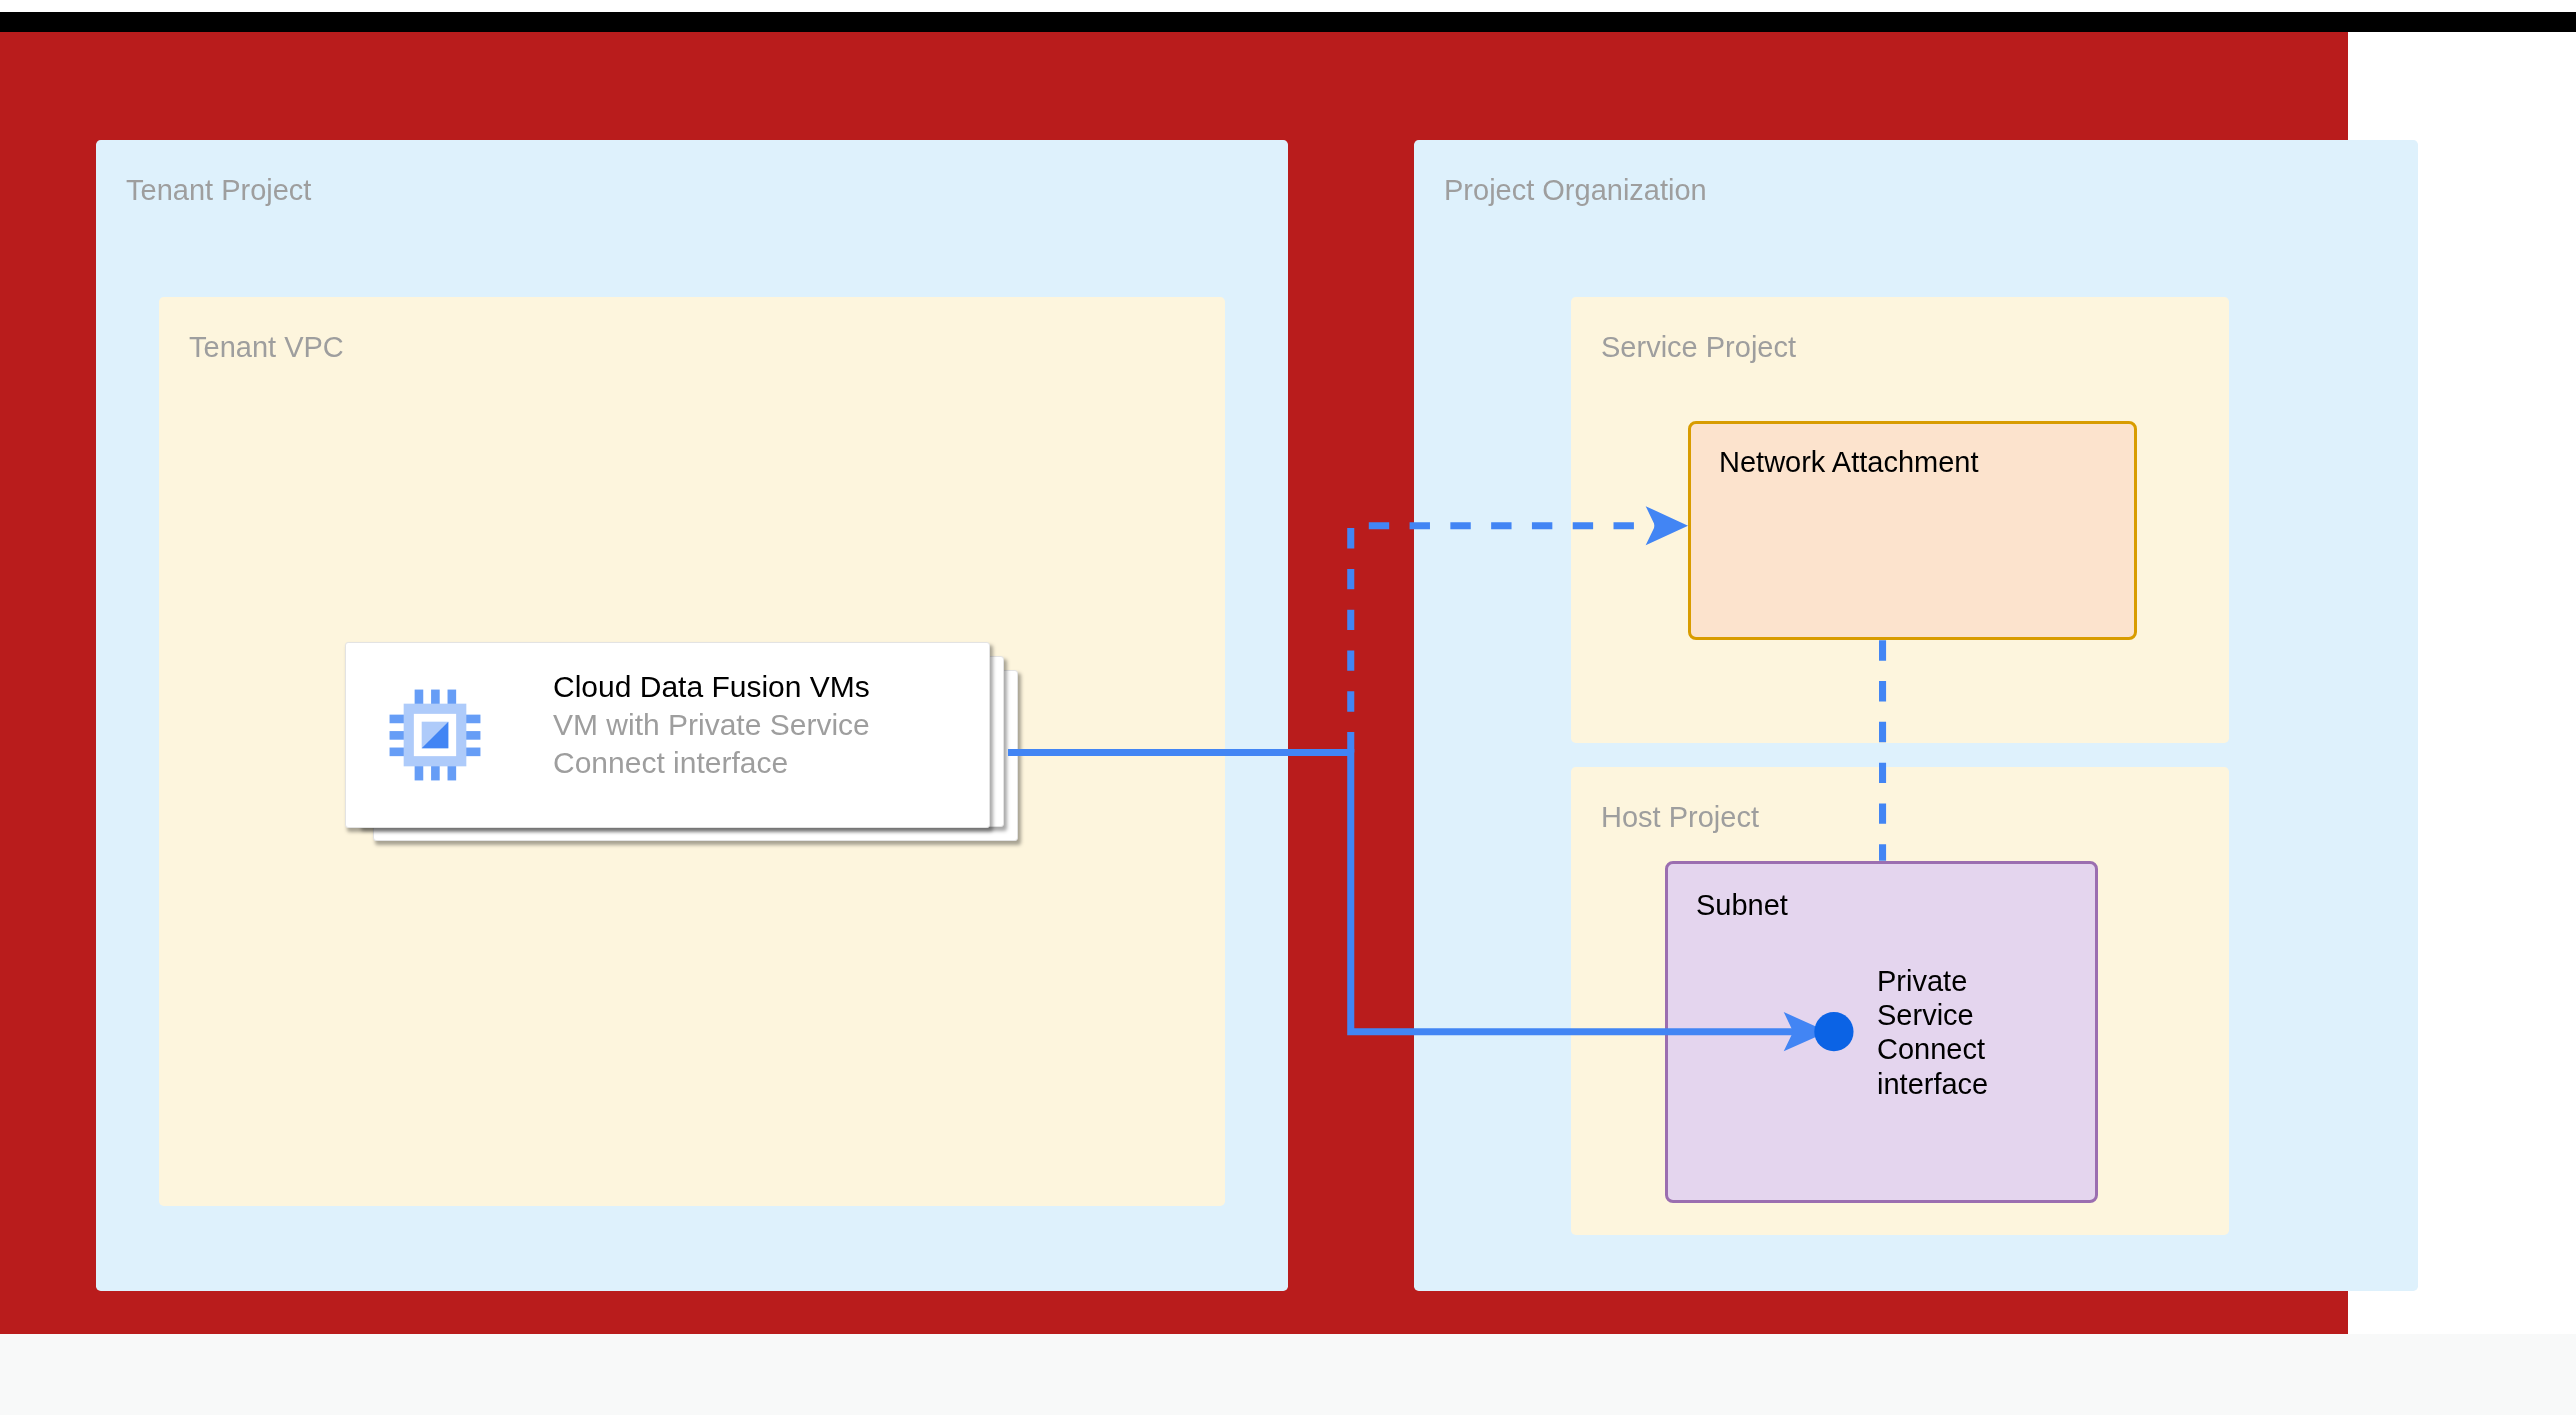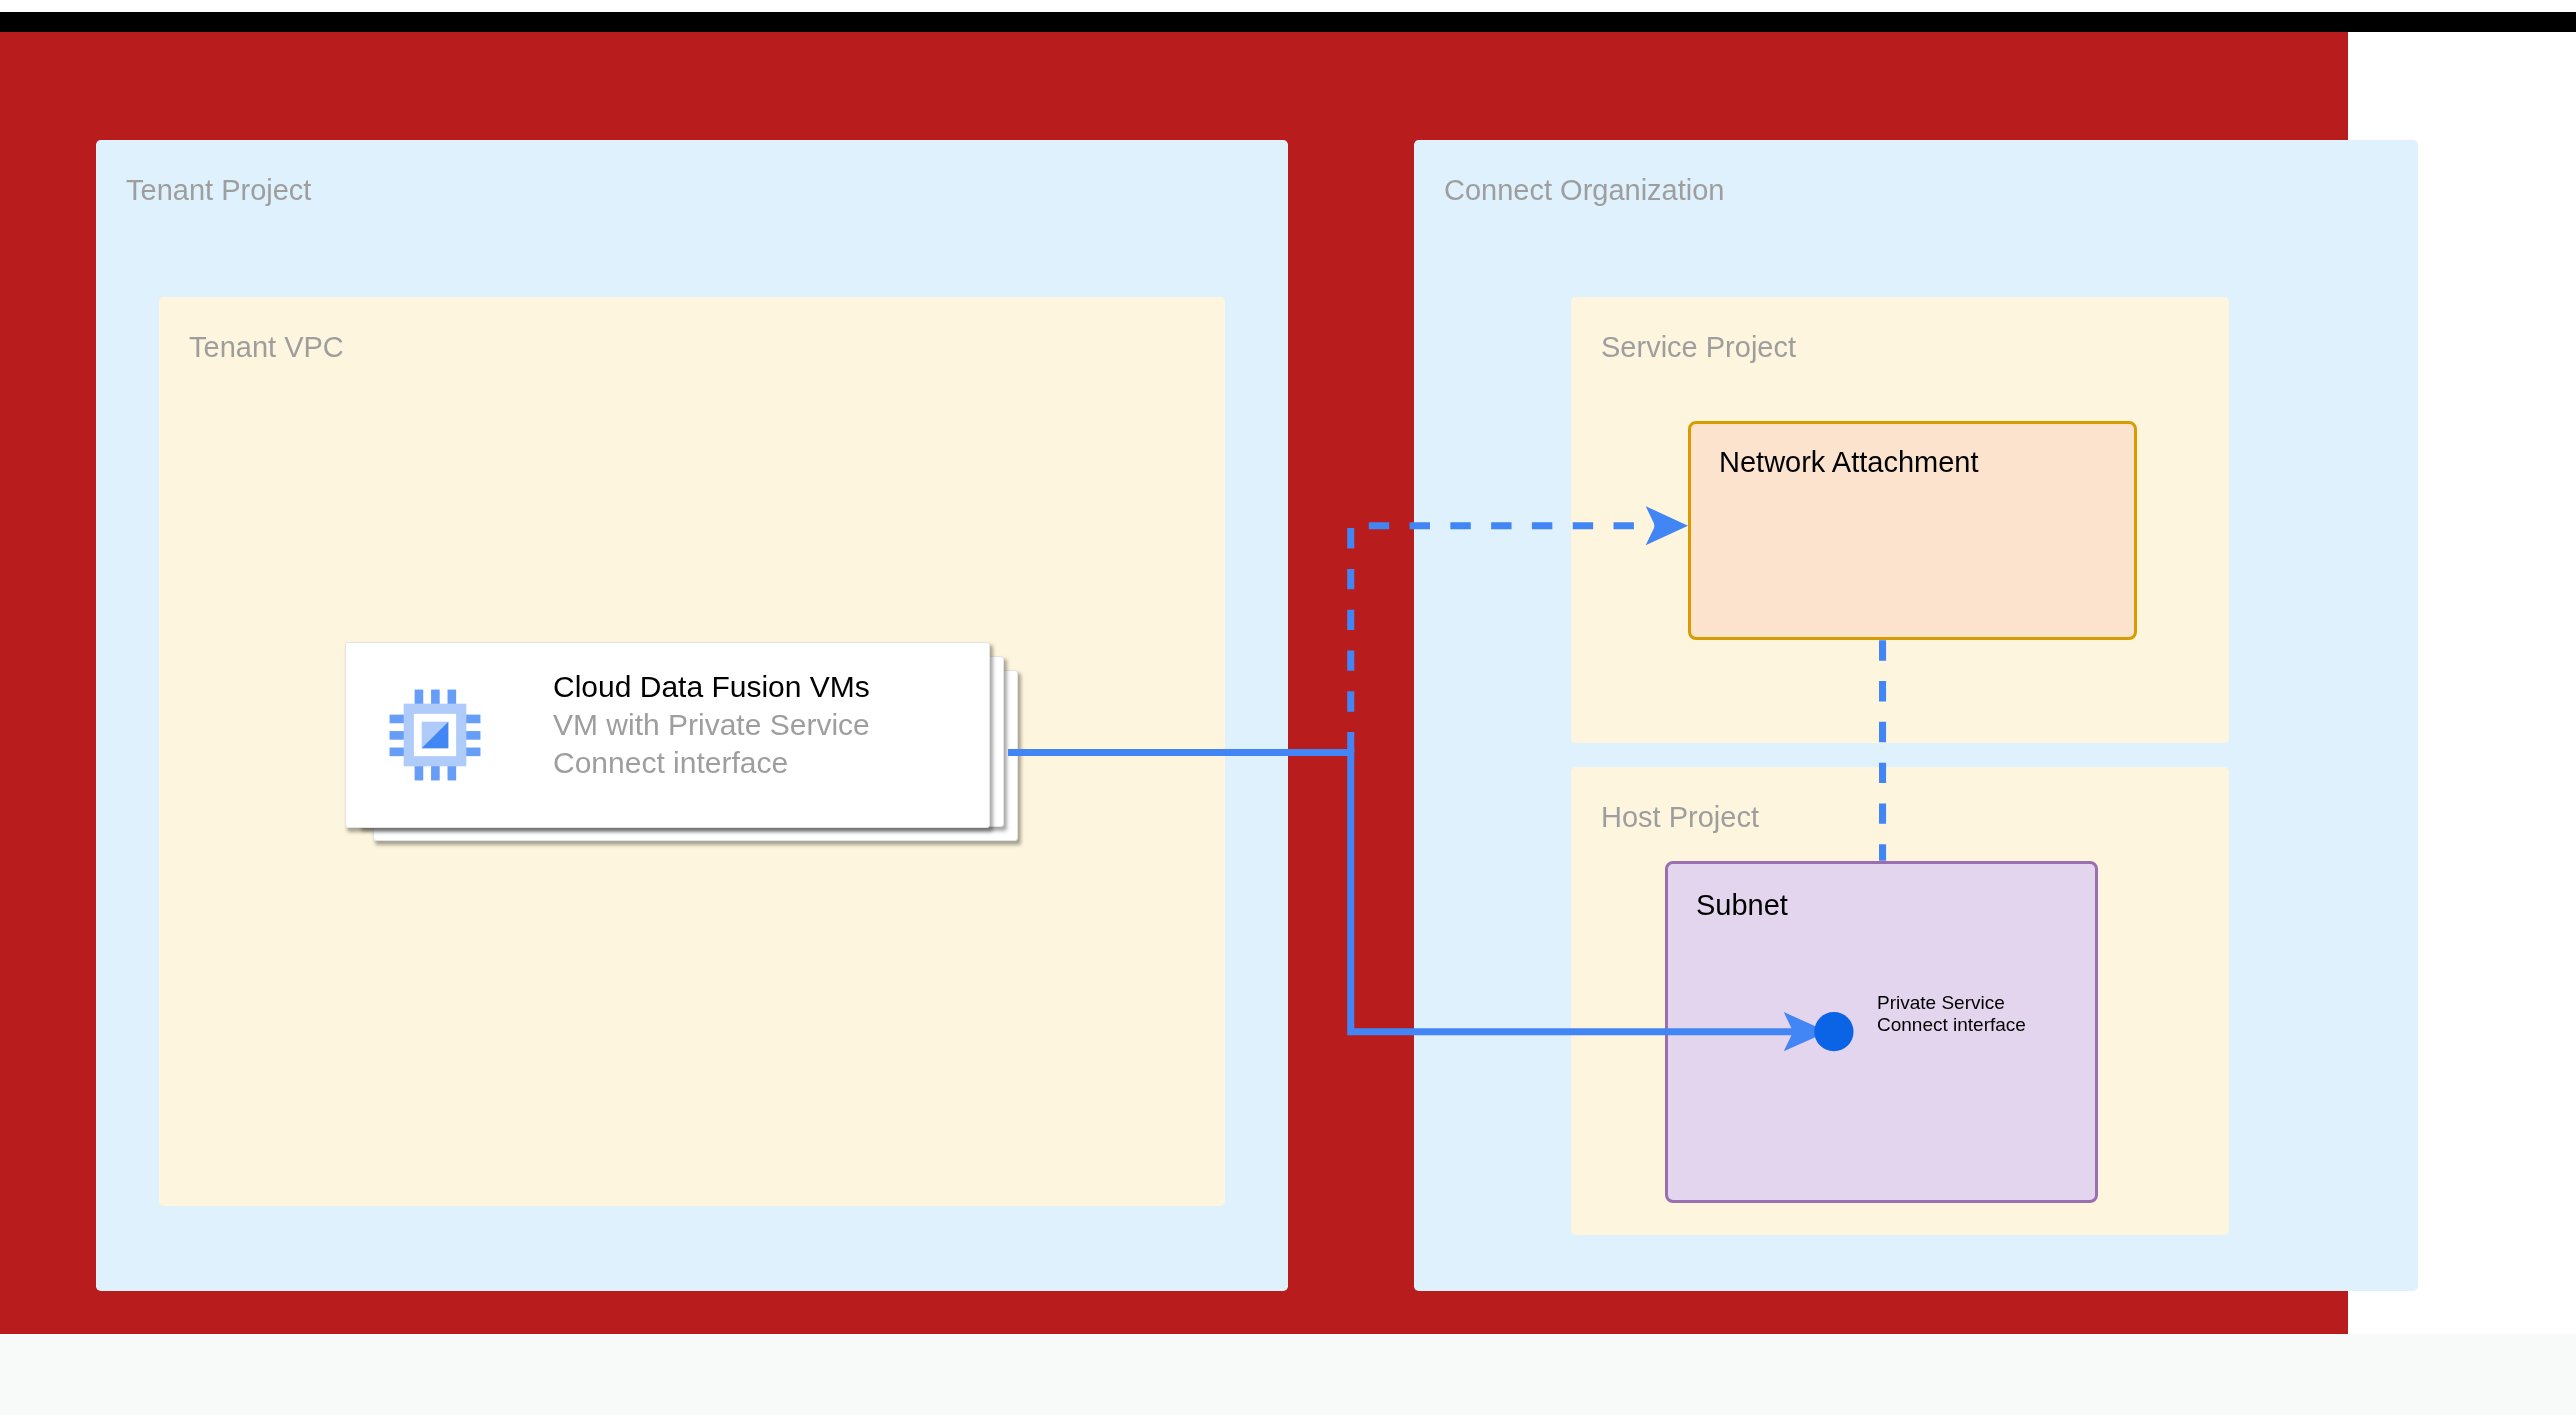--- a/index.html
+++ b/index.html
@@ -71,24 +71,23 @@
   .box-title {
     position: absolute;
     color: #000000;
     font-size: 29px;
     line-height: 1.12;
     white-space: nowrap;
   }
   .box-text-multi {
     position: absolute;
     color: #000000;
-    font-size: 19px;
+    font-size: 29px;
     line-height: 1.18;
     width: 149px;
-    margin-top: 28px;
   }
 
   
   .card-stack {
     position: absolute;
     left: 345px;
     top: 630px;
   }
   .card-shadow {
     position: absolute;
@@ -157,21 +156,21 @@
 
   <div class="group group-blue" style="left:96px; top:128px; width:1192px; height:1151px;">
     <div class="group-label" style="left:30px; top:35px;">Tenant Project</div>
   </div>
 
   <div class="group group-cream" style="left:159px; top:285px; width:1066px; height:909px;">
     <div class="group-label" style="left:30px; top:35px;">Tenant VPC</div>
   </div>
 
   <div class="group group-blue" style="left:1414px; top:128px; width:1004px; height:1151px;">
-    <div class="group-label" style="left:30px; top:35px;">Connect Organization</div>
+    <div class="group-label" style="left:30px; top:35px;">Project Organization</div>
   </div>
 
   <div class="group group-cream" style="left:1571px; top:285px; width:658px; height:446px;">
     <div class="group-label" style="left:30px; top:35px;text-align:center;">Service Project</div>
   </div>
 
   <div class="group group-cream" style="left:1571px; top:755px; width:658px; height:468px;">
     <div class="group-label" style="left:30px; top:35px;">Host Project</div>
   </div>
 

